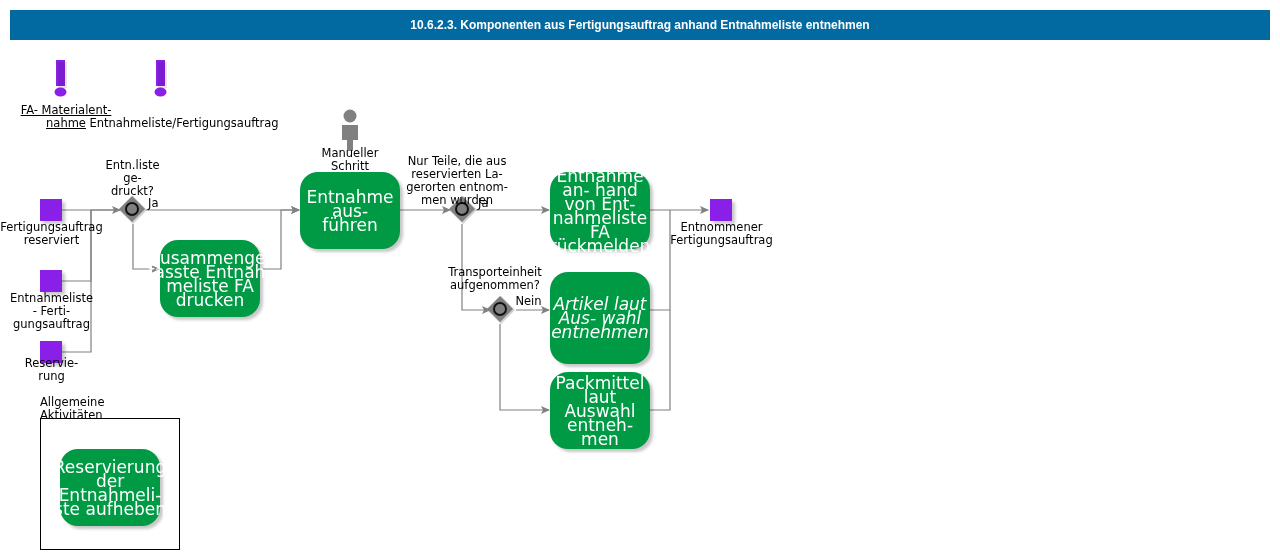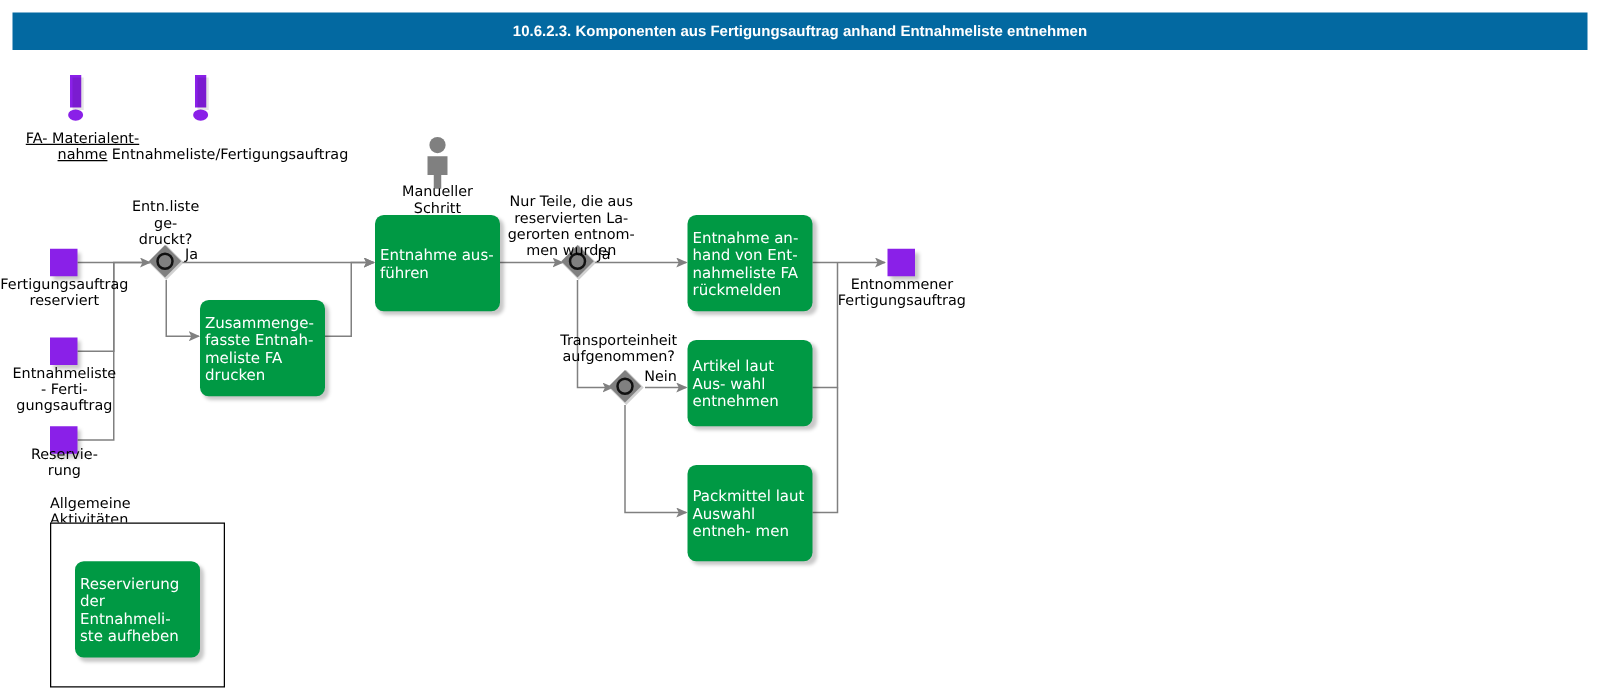--- a/index.html
+++ b/index.html
@@ -36,25 +36,26 @@
     font-family: "Liberation Sans", sans-serif;
     letter-spacing: 0px;
   }
   .node {
     position: absolute;
     box-sizing: border-box;
   }
   .task {
     background: #009944;
     color: #ffffff;
-    border-radius: 7px;
+    border-radius: 18px;
     display: flex;
     align-items: center;
     justify-content: center;
-    font-size: 12px;
+    text-align: center;
+    font-size: 17px;
     line-height: 14px;
     padding: 2px 4px;
     box-shadow: 3px 3px 3px rgba(0,0,0,0.22);
     font-family: "DejaVu Sans", sans-serif;
   }
   .event {
     width: 22px;
     height: 22px;
     background: #8A20E8;
     box-shadow: 3px 3px 3px rgba(0,0,0,0.22);
@@ -229,21 +230,21 @@
   <div class="node task" style="left:160px; top:240px; width:100px; height:77px;">Zusammenge-
 fasste Entnah-
 meliste FA
 drucken</div>
 
   <div class="node task" style="left:550px; top:172px; width:100px; height:77px;">Entnahme an-
 hand von Ent-
 nahmeliste FA
 rückmelden</div>
 
-  <div class="node task" style="left:550px; top:272px; width:100px; height:69px;">Artikel laut Aus-
+  <div class="node task" style="left:550px; top:272px; width:100px; height:92px;font-style:italic;">Artikel laut Aus-
 wahl entnehmen</div>
 
   <div class="node task" style="left:550px; top:372px; width:100px; height:77px;">Packmittel laut
 Auswahl entneh-
 men</div>
 
   <div class="group-label" style="left:40px; top:396px; width:90px; text-align:left;">Allgemeine
 Aktivitäten</div>
   <div class="group-box" style="left:40px; top:418px; width:140px; height:132px;"></div>
   <div class="node task" style="left:60px; top:449px; width:100px; height:77px;">Reservierung

